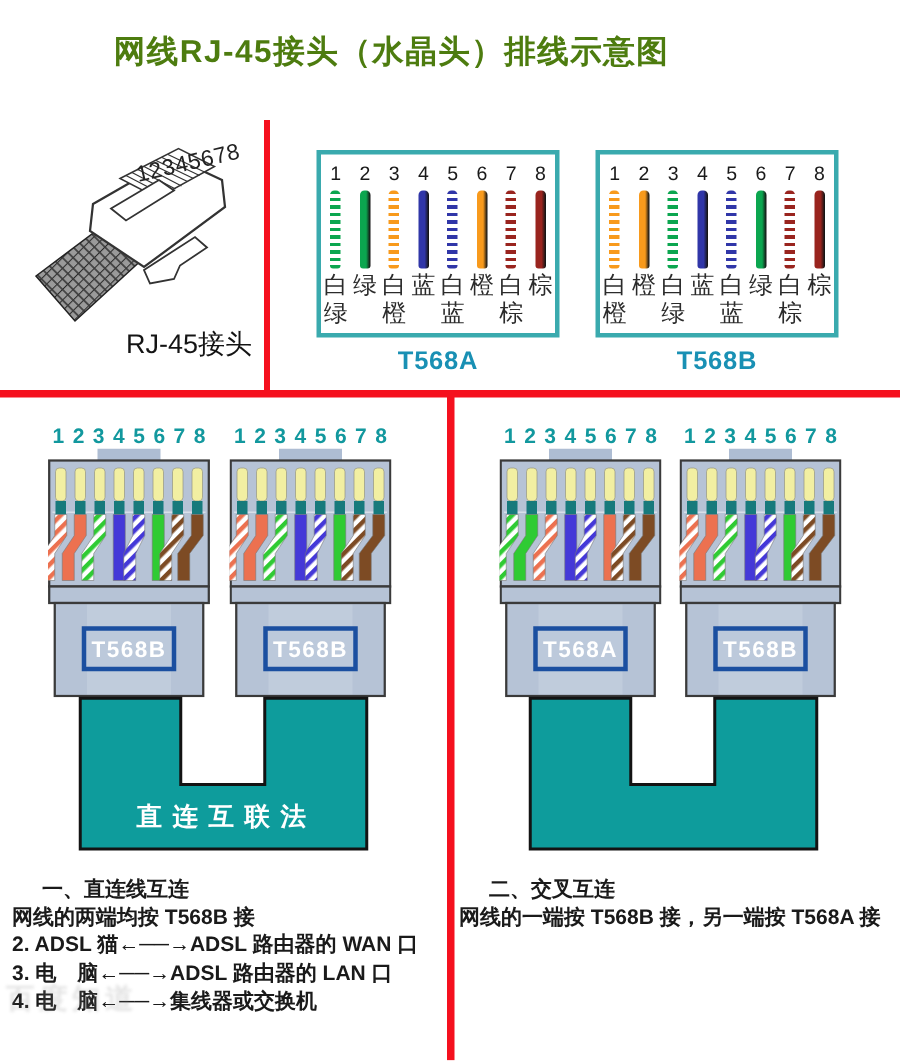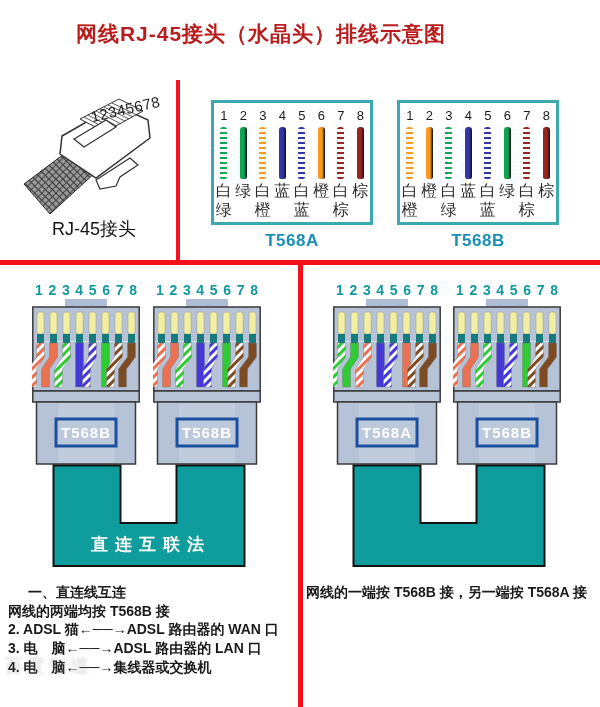--- a/index.html
+++ b/index.html
@@ -1,24 +1,24 @@
 <!DOCTYPE html>
 <html><head>
 <meta charset="utf-8">
 <style>
   html,body{margin:0;padding:0;background:#ffffff;}
   .canvas{position:relative;width:600px;height:707px;background:#ffffff;overflow:hidden;
           font-family:"Liberation Sans",sans-serif;color:#111;}
   .abs{position:absolute;}
   .title{top:20px;left:0;width:522px;text-align:center;font-size:21px;font-weight:bold;
-         letter-spacing:1px;color:#b91c1c;}
+         letter-spacing:1px;color:#4d7c0f;}
   .redline{background:#f5101e;}
   .rj45-pinlabel{left:90px;top:99px;width:84px;font-size:15px;color:#222;
                  transform:rotate(-13deg);letter-spacing:0.5px;}
-  .rj45-caption{left:52px;top:217px;width:116px;text-align:left;font-size:18px;color:#141414;}
+  .rj45-caption{left:52px;top:217px;width:116px;text-align:right;font-size:18px;color:#141414;}
   .stdbox{top:100px;width:162px;height:125px;background:#ffffff;border:3px solid #3aaaae;
           box-sizing:border-box;}
   .std-numbers{display:flex;height:21px;align-items:center;padding-top:2px;}
   .std-numbers span{flex:1;text-align:center;font-size:13px;color:#1a1a1a;font-weight:500;}
   .std-bars{position:relative;height:55px;}
   .std-bars .bar{position:absolute;top:1px;width:7px;height:52px;border-radius:3px 3px 2px 2px;}
   .std-han{display:flex;height:19px;}
   .std-han span{flex:1;text-align:center;font-size:16px;color:#2b2b2b;line-height:19px;}
   .std-caption{top:231px;width:162px;text-align:center;font-size:17px;font-weight:bold;
                color:#1990b4;letter-spacing:0.5px;}
@@ -418,17 +418,18 @@
   <div class="abs notes" style="left:8px">
     <div class="heading">一、直连线互连</div>
     <div class="sub">网线的两端均按 T568B 接</div>
     <div id="items-0">
         <div class="item">2.  ADSL 猫←──→ADSL 路由器的 WAN 口</div>
         <div class="item">3.  电　脑←──→ADSL 路由器的 LAN 口</div>
         <div class="item">4.  电　脑←──→集线器或交换机</div>
       </div>
   </div>
   <div class="abs notes" style="left:306px">
+    <div class="heading">二、交叉互连</div>
     <div class="sub">网线的一端按 T568B 接，另一端按 T568A 接</div>
   </div>
 
   <div class="abs watermark">百度知道</div>
 </div>
 
 </body></html>

